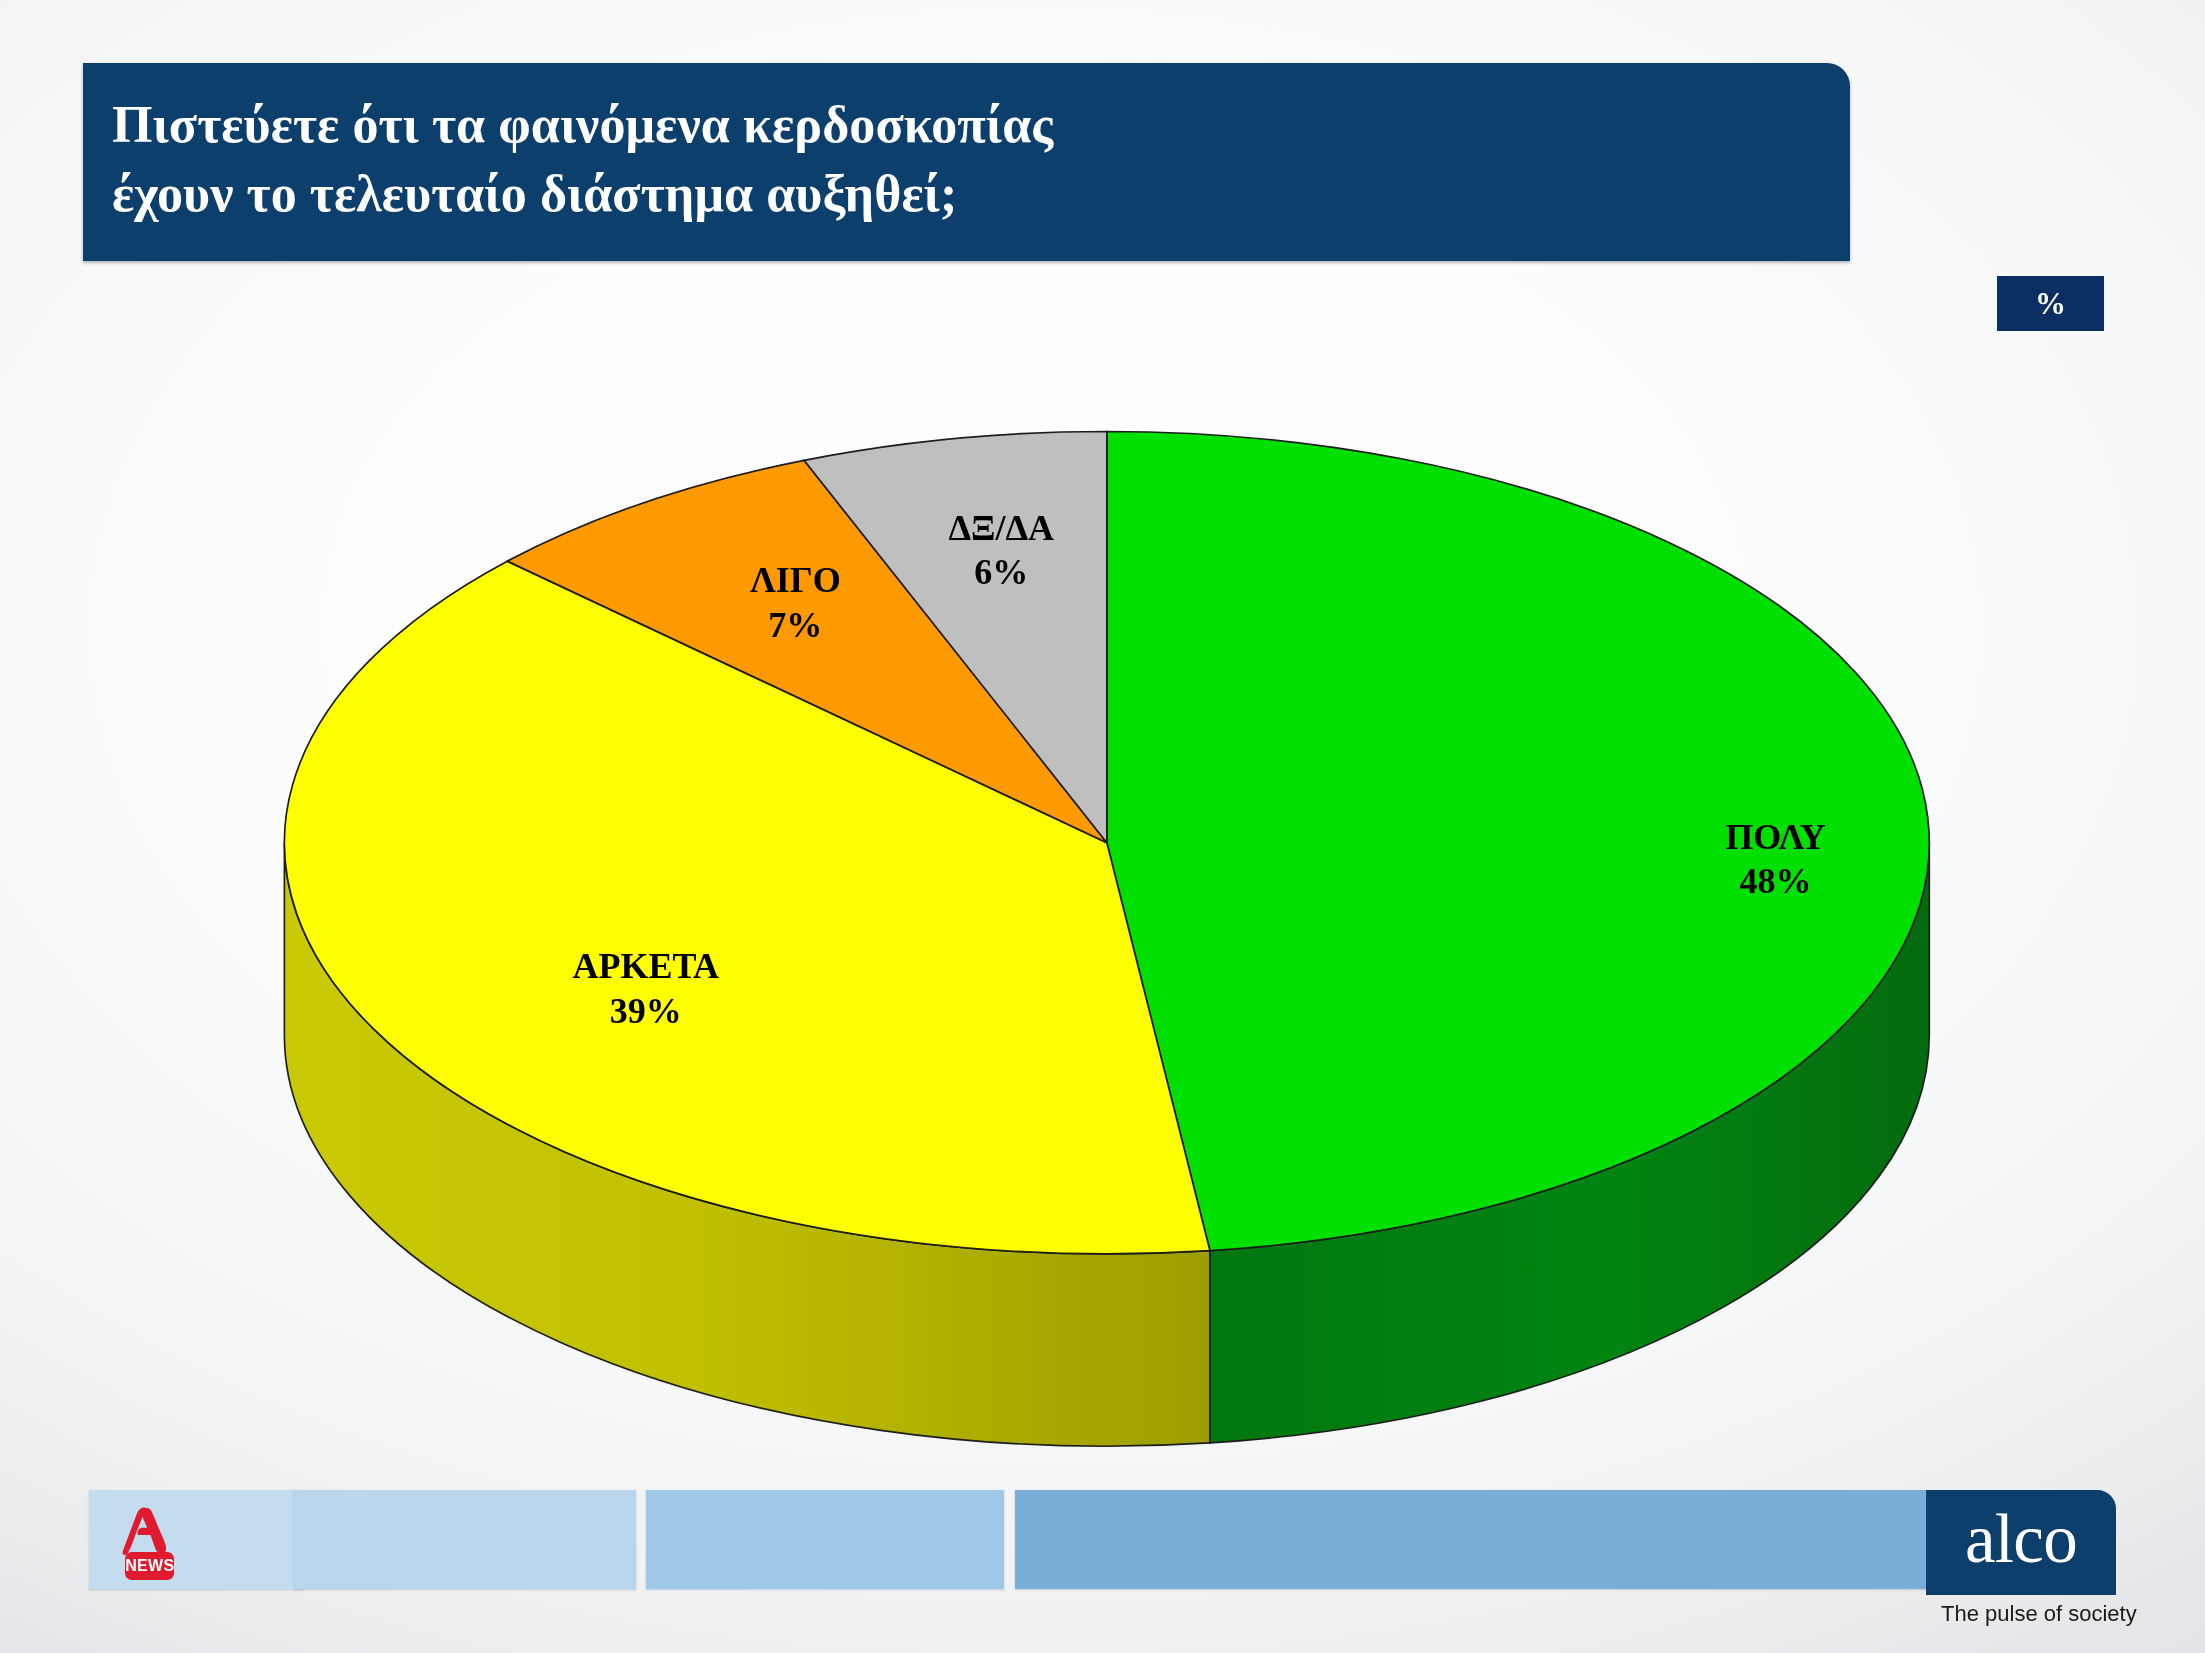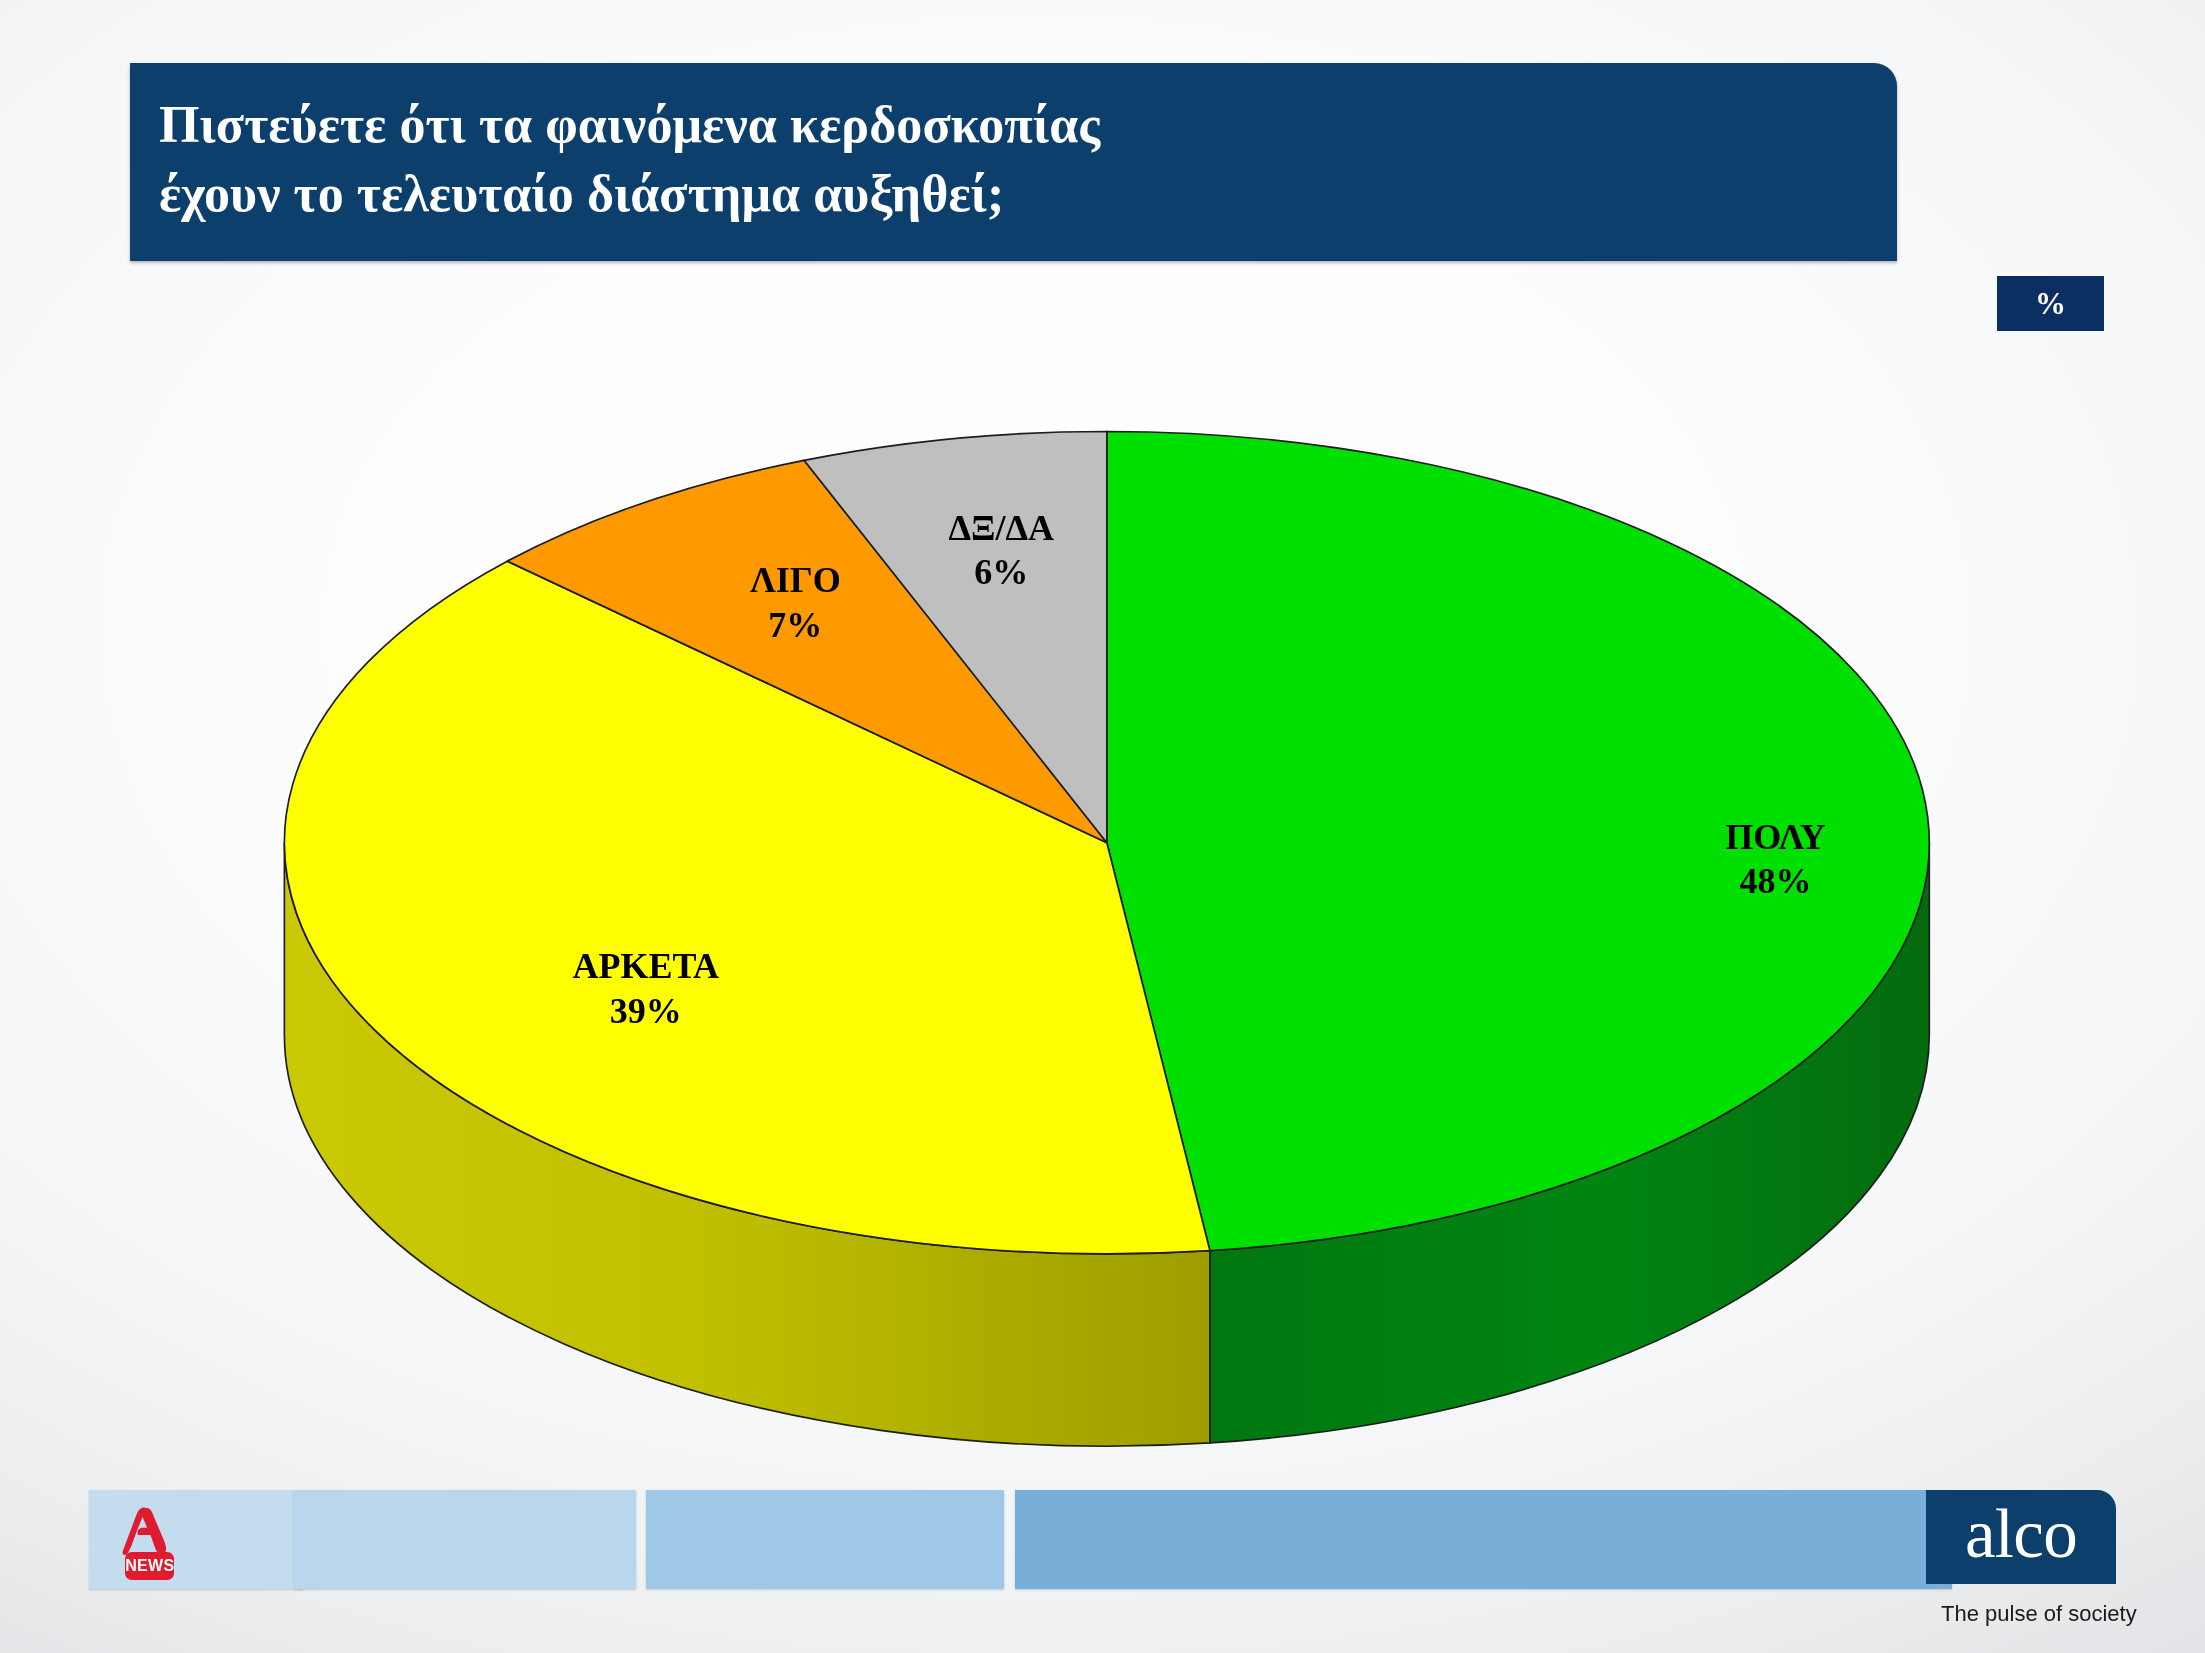--- a/index.html
+++ b/index.html
@@ -32,21 +32,20 @@
   
   #title-band {
     position: absolute;
     left: 83px; top: 63px;
     width: 1767px; height: 198px;
     background: #0d3f6d;
     border-top-right-radius: 23px;
     box-shadow: 0 2px 3.3px rgba(90,100,115,.45);
     box-sizing: border-box;
     padding: 28px 0 0 29px;
-    margin-left: 47px;
   }
   #title-band .line {
     color: #ffffff;
     font-size: 52px;
     font-weight: bold;
     line-height: 1.32;
     letter-spacing: 0.1px;
     white-space: pre;
   }
 
@@ -107,21 +106,21 @@
   }
 
   
   #alco {
     position: absolute;
     left: 1926px; top: 1490px;
     width: 190px; height: 154px;
   }
   #alco .box {
     position: absolute; left: 0; top: 0;
-    width: 190px; height: 94px;
+    width: 190px; height: 105px;
     background: #0d3f6d;
     border-top-right-radius: 18.7px;
     display: flex; align-items: center; justify-content: center;
   }
   #alco .word {
     color: #ffffff;
     font-family: "Liberation Serif", serif;
     font-size: 69px;
     line-height: 1;
     letter-spacing: -0.7px;

